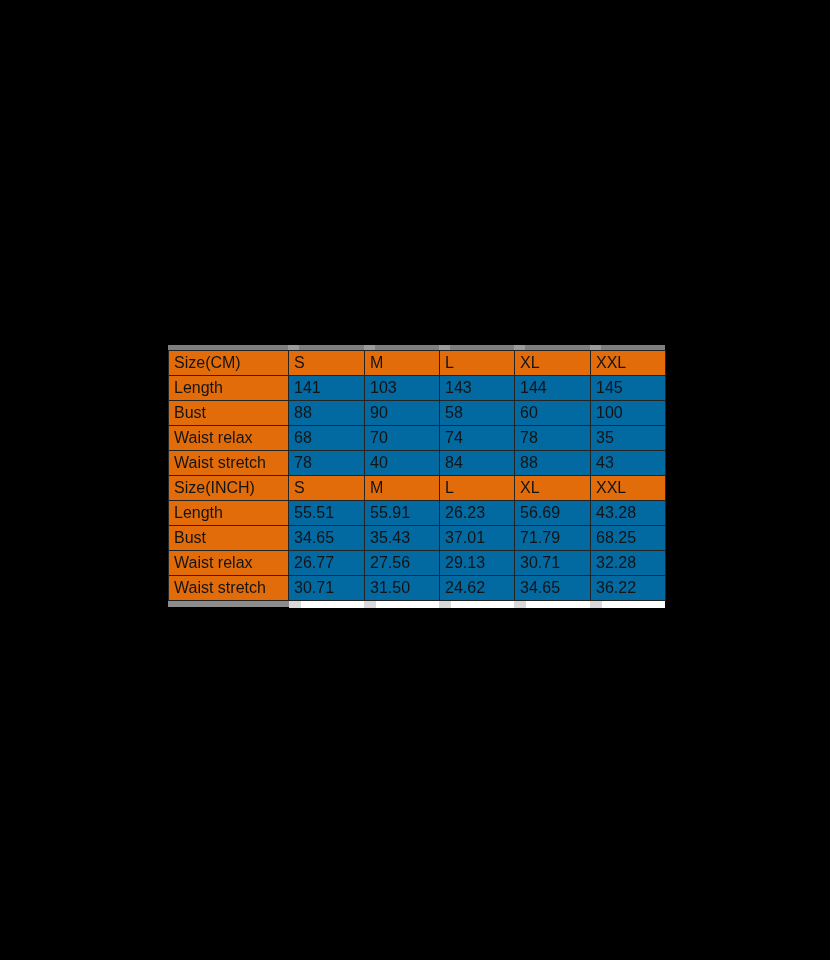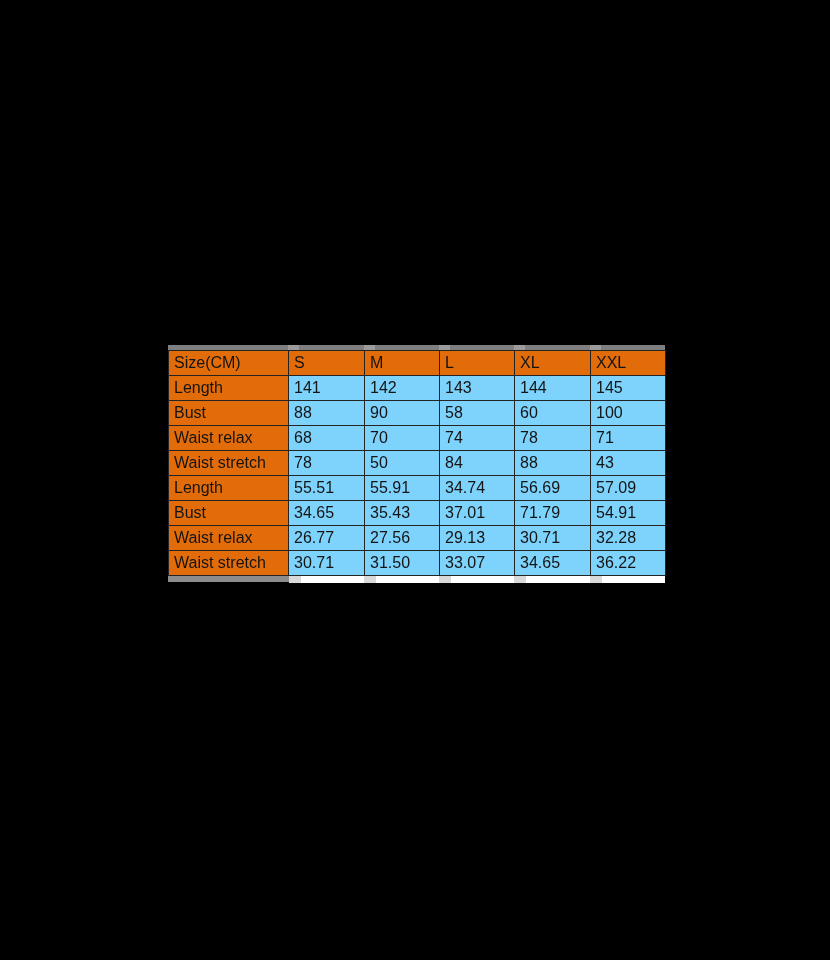--- a/index.html
+++ b/index.html
@@ -47,21 +47,21 @@
     border: 1.5px solid #242424;
     vertical-align: middle;
     white-space: nowrap;
     overflow: hidden;
   }
   td.hd {
     background: var(--orange, #e36c0a);
     color: #141414;
   }
   td.val {
-    background: #7dd3fc;
+    background: #0369a1;
     color: #141414;
   }
   
   .bottom-strip {
     position: relative;
     height: 7px;
   }
   .bottom-strip .bs-left {
     position: absolute;
     left: 0; top: 0;
@@ -110,79 +110,87 @@
           <td class="hd">Size(CM)</td>
           <td class="hd">S</td>
           <td class="hd">M</td>
           <td class="hd">L</td>
           <td class="hd">XL</td>
           <td class="hd">XXL</td>
         </tr>
         <tr>
           <td class="hd">Length</td>
           <td class="val">141</td>
-          <td class="val">142</td>
+          <td class="val">103</td>
           <td class="val">143</td>
           <td class="val">144</td>
           <td class="val">145</td>
         </tr>
         <tr>
           <td class="hd">Bust</td>
           <td class="val">88</td>
           <td class="val">90</td>
           <td class="val">58</td>
           <td class="val">60</td>
           <td class="val">100</td>
         </tr>
         <tr>
           <td class="hd">Waist relax</td>
           <td class="val">68</td>
           <td class="val">70</td>
           <td class="val">74</td>
           <td class="val">78</td>
-          <td class="val">71</td>
+          <td class="val">35</td>
         </tr>
         <tr>
           <td class="hd">Waist stretch</td>
           <td class="val">78</td>
-          <td class="val">50</td>
+          <td class="val">40</td>
           <td class="val">84</td>
           <td class="val">88</td>
           <td class="val">43</td>
         </tr>
 
         <tr>
+          <td class="hd">Size(INCH)</td>
+          <td class="hd">S</td>
+          <td class="hd">M</td>
+          <td class="hd">L</td>
+          <td class="hd">XL</td>
+          <td class="hd">XXL</td>
+        </tr>
+        <tr>
           <td class="hd">Length</td>
           <td class="val">55.51</td>
           <td class="val">55.91</td>
-          <td class="val">34.74</td>
+          <td class="val">26.23</td>
           <td class="val">56.69</td>
-          <td class="val">57.09</td>
+          <td class="val">43.28</td>
         </tr>
         <tr>
           <td class="hd">Bust</td>
           <td class="val">34.65</td>
           <td class="val">35.43</td>
           <td class="val">37.01</td>
           <td class="val">71.79</td>
-          <td class="val">54.91</td>
+          <td class="val">68.25</td>
         </tr>
         <tr>
           <td class="hd">Waist relax</td>
           <td class="val">26.77</td>
           <td class="val">27.56</td>
           <td class="val">29.13</td>
           <td class="val">30.71</td>
           <td class="val">32.28</td>
         </tr>
         <tr>
           <td class="hd">Waist stretch</td>
           <td class="val">30.71</td>
           <td class="val">31.50</td>
-          <td class="val">33.07</td>
+          <td class="val">24.62</td>
           <td class="val">34.65</td>
           <td class="val">36.22</td>
         </tr>
       </tbody>
     </table>
 
     <div class="bottom-strip">
       <div class="bs-left"></div>
       <div class="bs-right"></div>
       <div class="tick" style="left:121px"></div>

